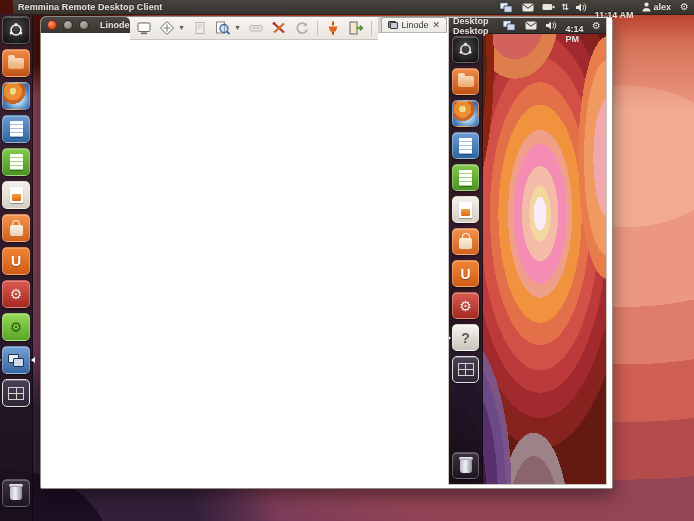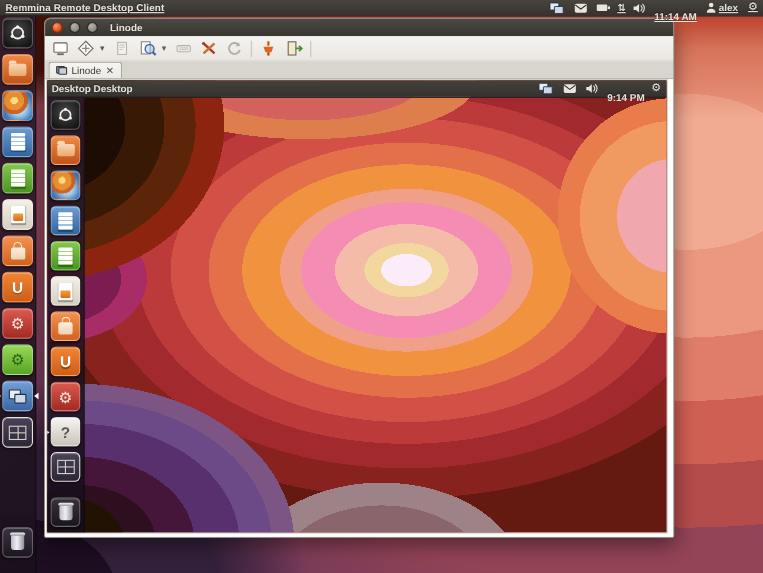--- a/index.html
+++ b/index.html
@@ -8,27 +8,26 @@
     font-family:"Liberation Sans","DejaVu Sans",sans-serif;
     background:
       radial-gradient(ellipse 30% 20% at 0% 4%, #481109 0 45%, rgba(72,17,9,0) 75%),
       linear-gradient(180deg, rgba(180,52,32,.85) 14px, rgba(196,86,58,.55) 45px, rgba(196,86,58,0) 110px),
       radial-gradient(ellipse 55% 50% at 0% 104%, #1d0e22 0 28%, #33203a 28% 52%, rgba(51,32,58,0) 74%),
       radial-gradient(ellipse 95% 85% at 90% 30%, #f2ab93 0 16%, #ec9780 16% 34%, #e07d6a 34% 47%, #cf5f52 47% 60%, #b54c4c 60% 73%, #934456 73% 86%, #74395a 100%),
       #74395a;
   }
   
   .panel{
-    position:absolute;left:0;right:0;top:0;height:14px;
+    position:absolute;left:13px;right:0;top:0;height:14px;
     background:linear-gradient(#47443e,#36332e);
     border-bottom:1px solid #26241f;
     display:flex;align-items:center;color:#e8e4de;
     font-size:9px;font-weight:bold;text-shadow:0 -1px 0 rgba(0,0,0,.5);
     z-index:40;
-    text-decoration:underline;
   }
   .panel .apptitle{margin-left:5px;letter-spacing:.1px;}
   .panel .spacer{flex:1;}
   .ind{display:flex;align-items:center;gap:2px;padding:0 4px;height:100%;}
   .ind svg{display:block;}
   .clock{font-weight:bold;padding:0 4px;margin-top:16px;}
   .uname{padding:0 3px 0 1px;}
   .gearglyph{font-size:10px;line-height:10px;padding:0 5px 0 2px;font-weight:normal;}
   .netglyph{font-size:9px;line-height:9px;font-weight:bold;padding:0 2px;}
   
@@ -83,21 +82,21 @@
   .g-monitors{width:16px;height:13px;position:relative;}
   .g-monitors::before{content:"";position:absolute;left:0;top:0;width:9px;height:7px;background:#e8ecf4;border:1px solid #20304a;border-radius:1px;}
   .g-monitors::after{content:"";position:absolute;right:0;bottom:0;width:9px;height:7px;background:#cfd8ea;border:1px solid #20304a;border-radius:1px;}
   .g-trash{width:12px;height:14px;background:linear-gradient(90deg,#b9b9c2,#f0f0f4 45%,#8f8f9a);border-radius:2px 2px 3px 3px;position:relative;}
   .g-trash::before{content:"";position:absolute;left:-1px;top:-2px;width:14px;height:3px;background:linear-gradient(#fafafc,#9a9aa4);border-radius:2px;}
   
   .rwindow{
     position:absolute;left:40px;top:16px;width:573px;height:473px;
     border:1px solid #8f8b84;border-radius:6px 6px 2px 2px;
     box-shadow:0 6px 18px rgba(0,0,0,.45);
-    display:flex;flex-direction:column;box-sizing:border-box;
+    display:flex;box-sizing:border-box;
     background:#fff;z-index:20;
   }
   .titlebar{
     height:16px;flex:0 0 auto;border-radius:5px 5px 0 0;
     background:linear-gradient(#4c4944,#38352f);
     display:flex;align-items:center;color:#e8e4de;
     font-size:9px;font-weight:bold;text-shadow:0 -1px 0 rgba(0,0,0,.5);
   }
   .wbtn{width:10px;height:10px;border-radius:50%;margin-left:6px;box-sizing:border-box;
     background:radial-gradient(circle at 35% 30%, #b8b4ac, #76726a);border:1px solid #2c2a26;}
@@ -362,21 +361,21 @@
               <rect x="0.5" y="1.5" width="11" height="8" rx="1.5" fill="#e8e4de"></rect>
               <path d="M1 2.5 L6 6.2 L11 2.5" stroke="#38352f" stroke-width="1" fill="none"></path>
             </svg>
         </span>
         <span class="ind">
           <svg width="12" height="11" viewBox="0 0 12 11">
               <path d="M1 4h2.2L6 1.6v7.8L3.2 7H1z" fill="#e8e4de"></path>
               <path d="M7.5 3a3.2 3.2 0 0 1 0 5 M9 1.6a5.2 5.2 0 0 1 0 7.8" stroke="#e8e4de" stroke-width="1" fill="none"></path>
             </svg>
         </span>
-        <span class="clock">9:14 PM</span>
+        <span class="clock">4:14 PM</span>
         <span class="gearglyph">⚙</span>
       </div>
 
       <div class="rlauncher">
         <div class="lslot">
           <div class="licon ic-dash">
             <svg width="15" height="15" viewBox="0 0 16 16">
                 <circle cx="8" cy="8" r="5" stroke="#f2f0ec" stroke-width="1.6" fill="none"></circle>
                 <circle cx="8" cy="2.4" r="1.5" fill="#f2f0ec"></circle>
                 <circle cx="3.2" cy="11" r="1.5" fill="#f2f0ec"></circle>

